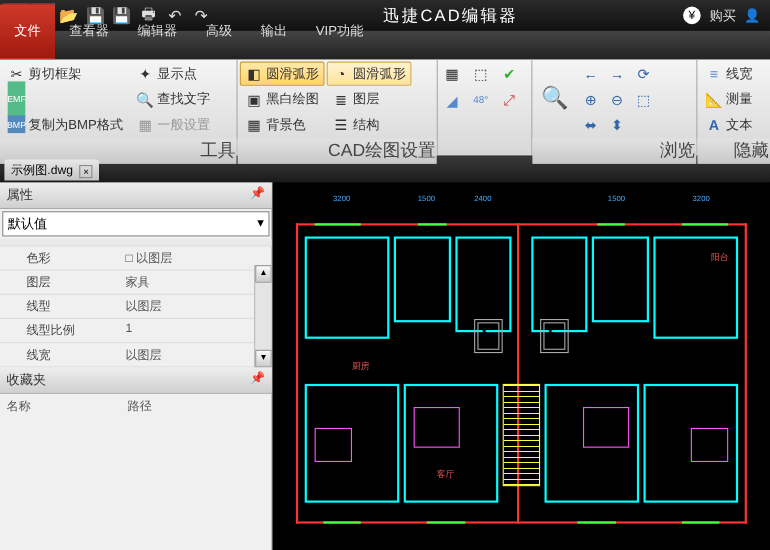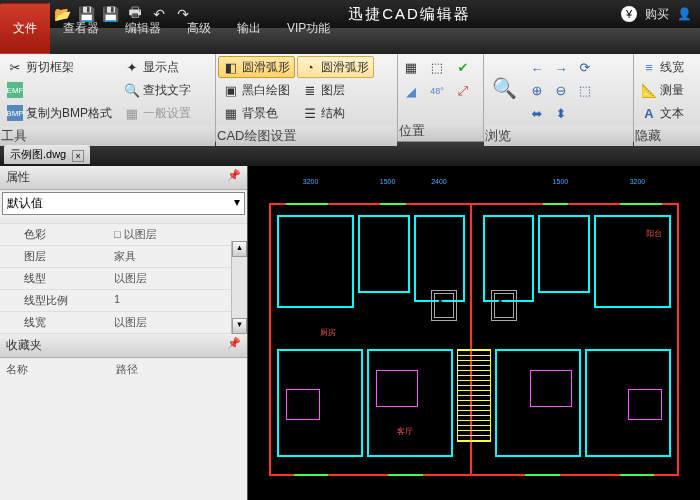--- a/index.html
+++ b/index.html
@@ -13,21 +13,21 @@
 .title { flex: 1; text-align: center; color: #fff; font-size: 15px; letter-spacing: 2px; }
 .tb-right { display: flex; gap: 8px; padding-right: 8px; color: #ddd; align-items: center; }
 
 .tabbar { height: 26px; background: linear-gradient(#444,#222); display: flex; align-items: flex-end; }
 .tab { padding: 16px 12px; color: #ddd; cursor: pointer; border: 1px solid transparent; }
 .tab.active { background: linear-gradient(#d03a2a,#a01a0e); color: #fff; border-radius: 3px 3px 0 0; }
 
 .ribbon { height: 88px; background: linear-gradient(#f5f5f5,#d8d8d8); display: flex; border-bottom: 1px solid #888; }
 .rgroup { border-right: 1px solid #aaa; display: flex; flex-direction: column; }
 .rgroup-body { flex: 1; display: flex; padding: 2px; gap: 2px; }
-.rgroup-label { text-align: left; color: #444; font-size: 13px; padding: 1px; background: linear-gradient(#e2e2e2,#c8c8c8); }
+.rgroup-label { text-align: right; color: #444; font-size: 16px; padding: 1px; background: linear-gradient(#e2e2e2,#c8c8c8); }
 .rcol { display: flex; flex-direction: column; gap: 1px; }
 .rbtn { display: flex; align-items: center; gap: 3px; padding: 2px 4px; cursor: pointer; border: 1px solid transparent; border-radius: 2px; height: 22px; color: #333; }
 .rbtn.hl { background: linear-gradient(#ffe9a8,#ffd36b); border: 1px solid #c99a2e; }
 .rbtn.hl2 { background: linear-gradient(#fff3cf,#ffe29c); border: 1px solid #d4aa4a; }
 .rbig { width: 38px; height: 64px; display: flex; flex-direction: column; align-items: center; justify-content: center; cursor: pointer; gap: 2px; color: #333; }
 .ricon { width: 16px; height: 16px; display: inline-flex; align-items: center; justify-content: center; font-size: 13px; }
 .rbigicon { width: 24px; height: 24px; font-size: 20px; display: flex; align-items: center; justify-content: center; }
 
 .doctab { height: 24px; background: linear-gradient(#3a3a3a,#1a1a1a); display: flex; align-items: center; padding-left: 4px; }
 .dtab { background: linear-gradient(#e8e8e8,#c4c4c4); padding: 2px 6px; border-radius: 3px 3px 0 0; display: flex; gap: 6px; align-items: flex-end; font-size: 11px; }
@@ -93,21 +93,21 @@
 
 <div class="ribbon">
   <div class="rgroup" style="width:216px">
     <div class="rgroup-body">
       <div class="rcol">
         <div class="rbtn">
             <span class="ricon">✂</span>
             <span>剪切框架</span>
           </div>
         <div class="rbtn">
-            <span class="ricon" style="background:#5b8;color:#fff;font-size:8px;padding:0 1px">EMF</span>
+            <span class="ricon" style="background:#5b8;color:#fff;font-size:8px;padding:16px 1px">EMF</span>
           </div>
         <div class="rbtn">
             <span class="ricon" style="background:#58b;color:#fff;font-size:8px;padding:0 1px">BMP</span>
             <span>复制为BMP格式</span>
           </div>
       </div>
       <div class="rcol">
         <div class="rbtn">
             <span class="ricon">✦</span>
             <span>显示点</span>
@@ -173,21 +173,20 @@
       <div class="rbtn" style="width:24px;padding:2px">
           <span class="ricon" style="color:#58c">◢</span>
         </div>
       <div class="rbtn" style="width:24px;padding:2px">
           <span class="ricon" style="color:#58c;font-size:9px">48°</span>
         </div>
       <div class="rbtn" style="width:24px;padding:2px">
           <span class="ricon" style="color:#c44">⤢</span>
         </div>
     </div>
-    <div class="rgroup-label">位置</div>
   </div>
 
   <div class="rgroup" style="width:150px">
     <div class="rgroup-body">
       <div class="rbig">
           <span class="rbigicon" style="color:#5a5">🔍</span>
         </div>
       <div class="rcol">
         <div class="rbtn" style="padding:2px">
             <span class="ricon" style="color:#36a">←</span>

